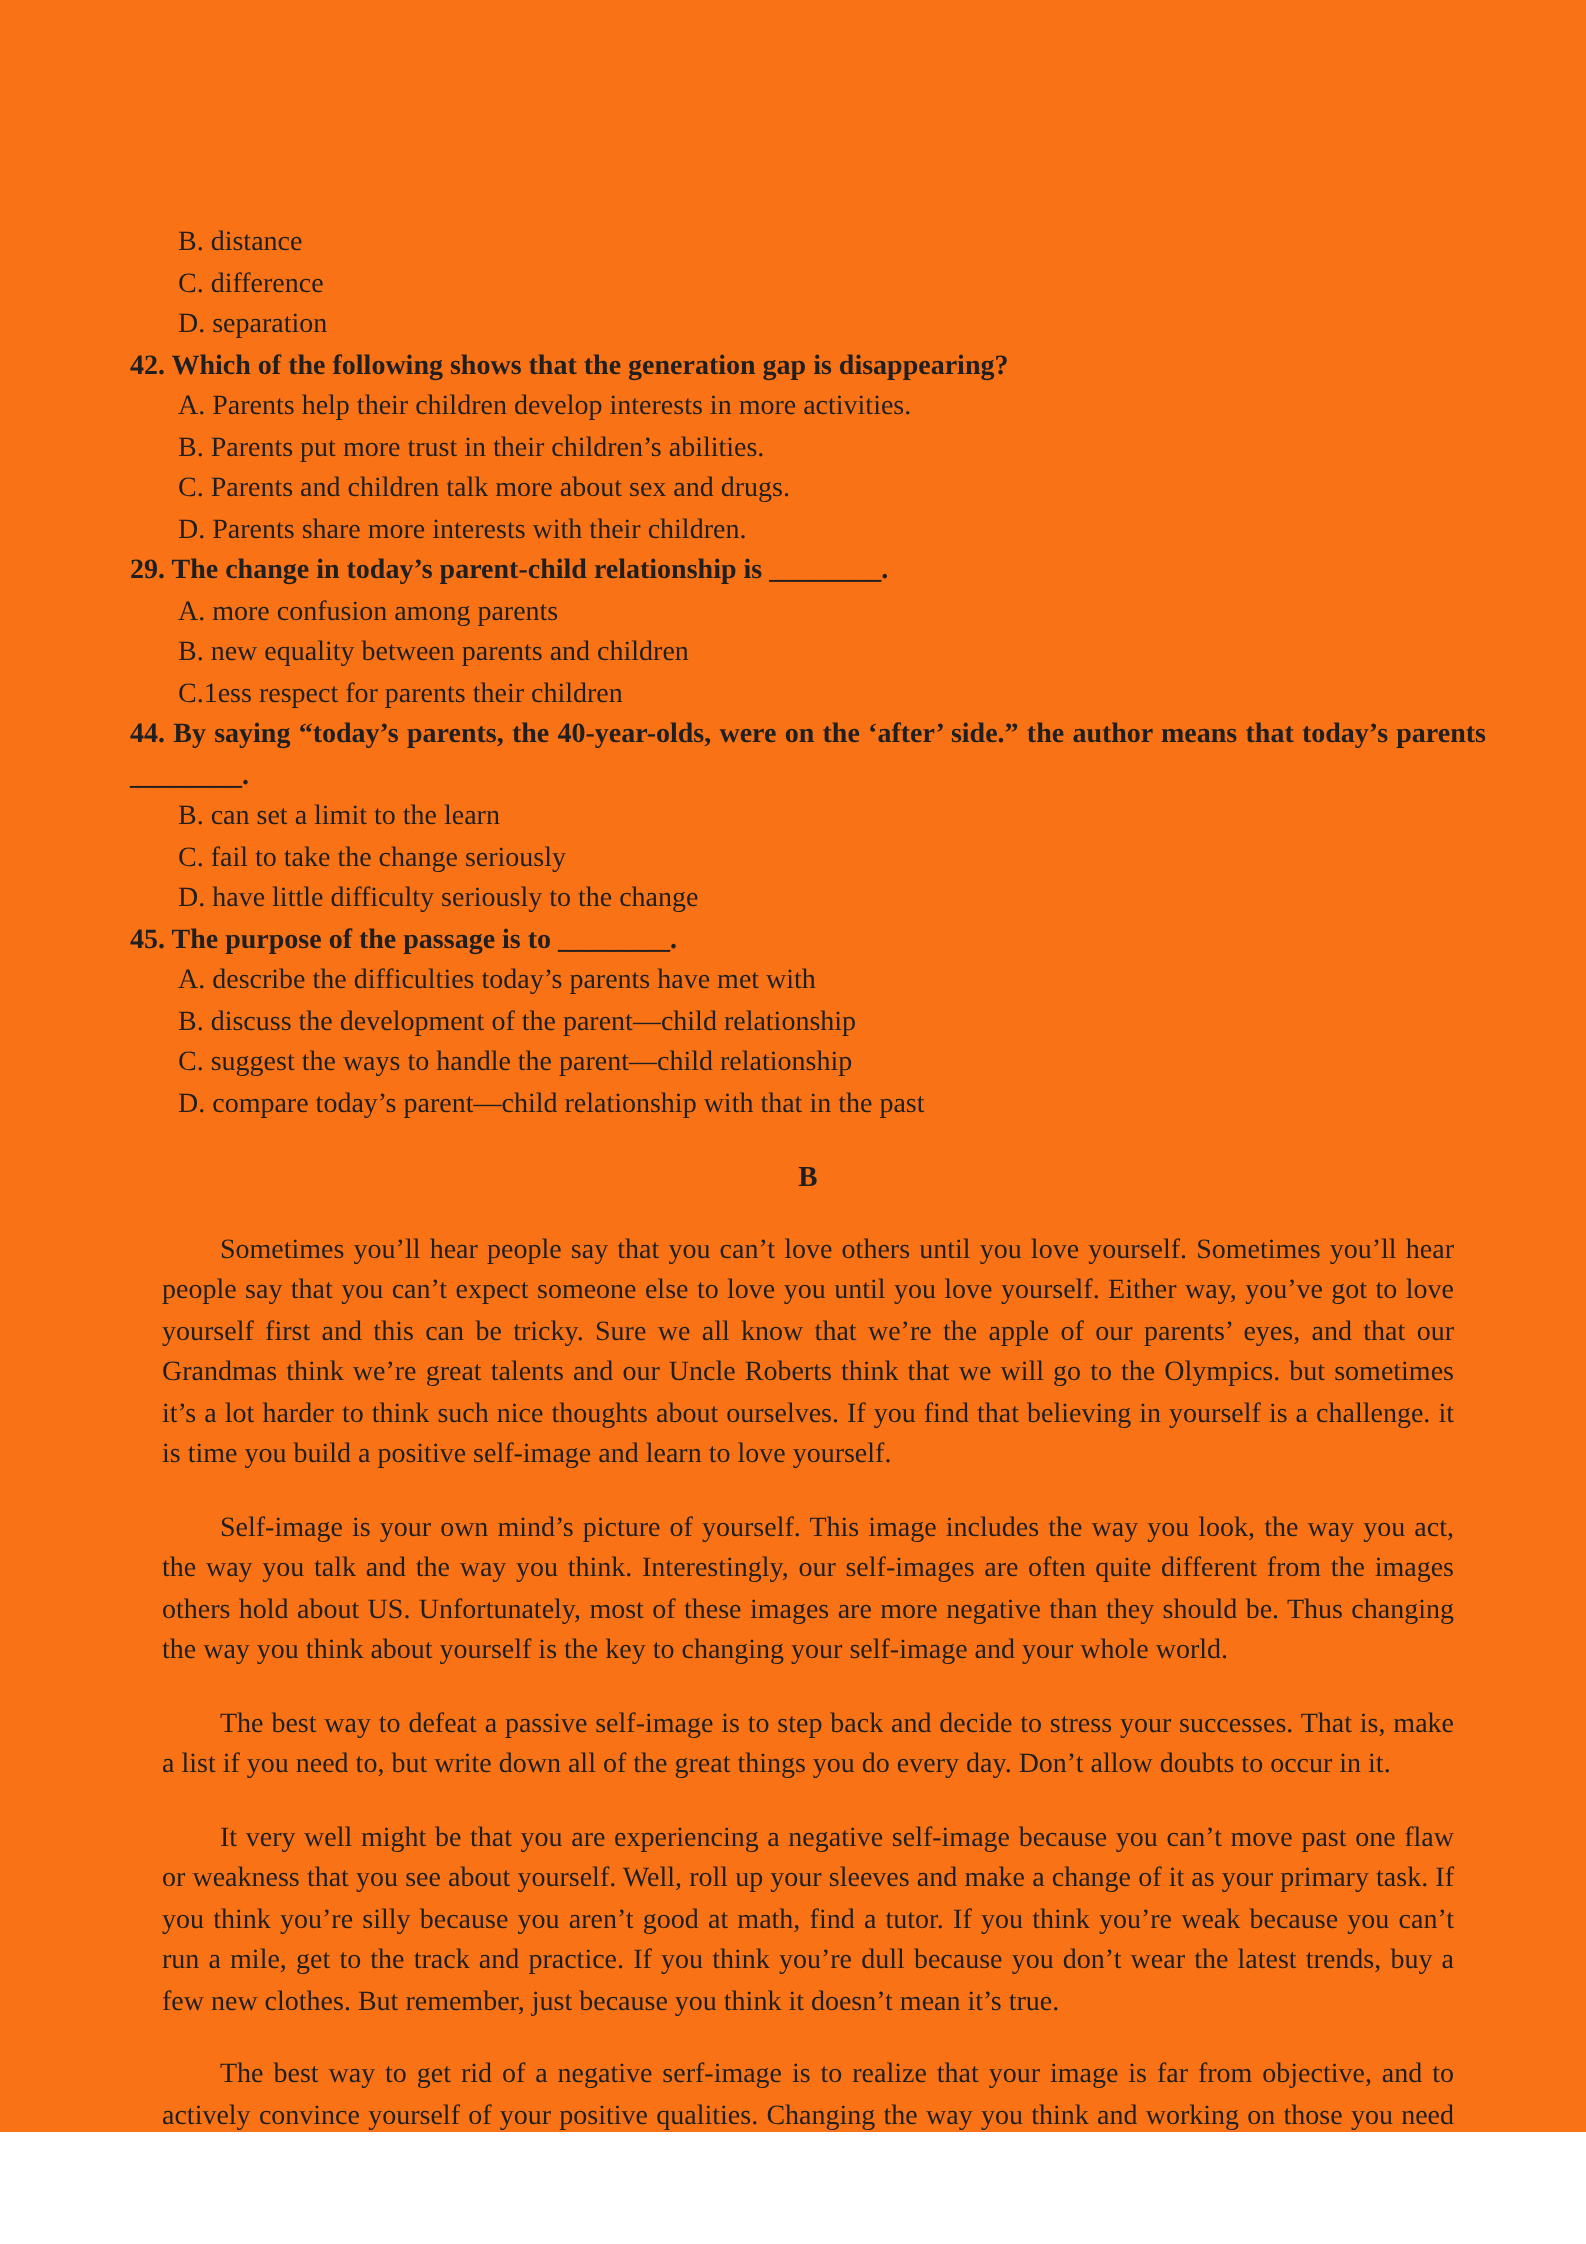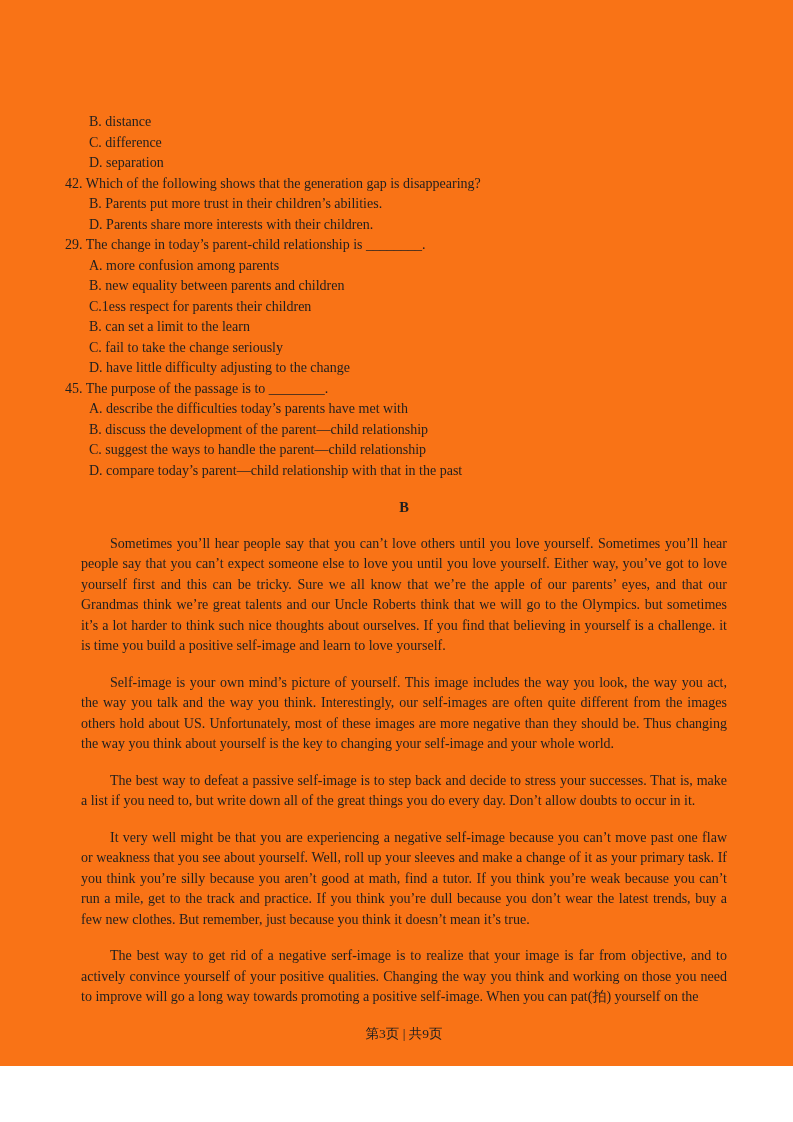--- a/index.html
+++ b/index.html
@@ -14,21 +14,21 @@
     height: 1066px;
     background: #f97316;
     color: #1f1f1f;
     font-family: "Liberation Serif", "DejaVu Serif", serif;
     font-size: 14px;
     line-height: 20.5px;
     padding: 112px 50px 0 65px;
     overflow: hidden;
   }
   .question { margin: 0; }
-  .stem { text-align: justify; }
+  .stem { text-align: justify; font-weight: bold; }
   .qnum { }
   .option { margin-left: 24px; }
   .passage-heading {
     text-align: center;
     font-weight: bold;
     font-size: 14.5px;
     margin: 16px 0 4px 0;
   }
   .para {
     margin: 16px;
@@ -50,35 +50,38 @@
   <section class="questions">
 
     <div class="question">
       <div class="option">B. distance</div>
       <div class="option">C. difference</div>
       <div class="option">D. separation</div>
     </div>
 
     <div class="question">
       <div class="stem"><span class="qnum">42.</span> <span>Which of the following shows that the generation gap is disappearing?</span></div>
+      <div class="option">A. Parents help their children develop interests in more activities.</div>
       <div class="option">B. Parents put more trust in their children’s abilities.</div>
+      <div class="option">C. Parents and children talk more about sex and drugs.</div>
       <div class="option">D. Parents share more interests with their children.</div>
     </div>
 
     <div class="question">
       <div class="stem"><span class="qnum">29.</span> <span>The change in today’s parent-child relationship is ________.</span></div>
       <div class="option">A. more confusion among parents</div>
       <div class="option">B. new equality between parents and children</div>
       <div class="option">C.1ess respect for parents their children</div>
     </div>
 
     <div class="question">
+      <div class="stem"><span class="qnum">44.</span> <span>By saying “today’s parents, the 40-year-olds, were on the ‘after’ side.” the author means that today’s parents ________.</span></div>
       <div class="option">B. can set a limit to the learn</div>
       <div class="option">C. fail to take the change seriously</div>
-      <div class="option">D. have little difficulty adjusting to the change</div>
+      <div class="option">D. have little difficulty seriously to the change</div>
     </div>
 
     <div class="question">
       <div class="stem"><span class="qnum">45.</span> <span>The purpose of the passage is to ________.</span></div>
       <div class="option">A. describe the difficulties today’s parents have met with</div>
       <div class="option">B. discuss the development of the parent—child relationship</div>
       <div class="option">C. suggest the ways to handle the parent—child relationship</div>
       <div class="option">D. compare today’s parent—child relationship with that in the past</div>
     </div>
 

